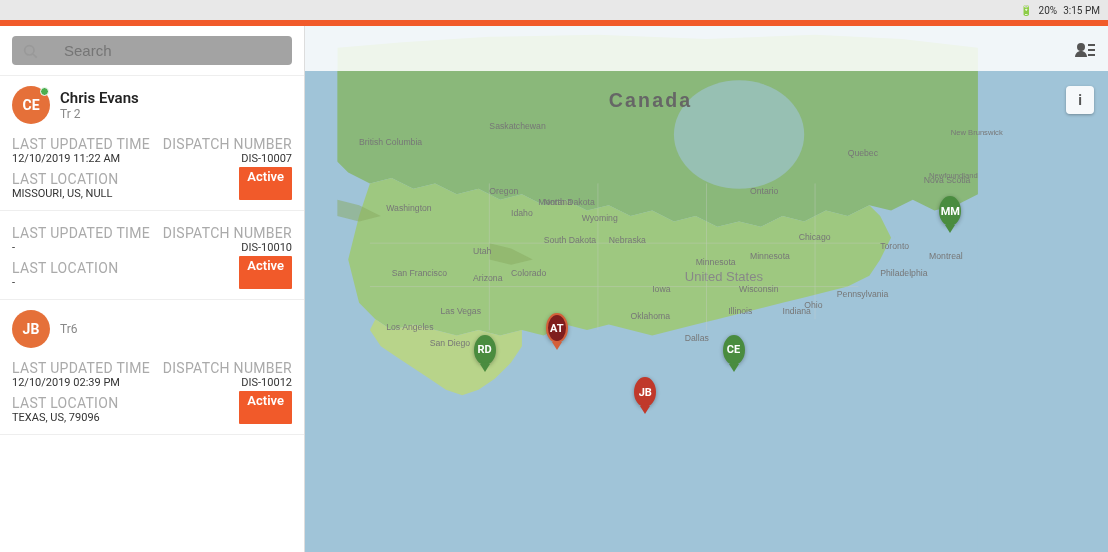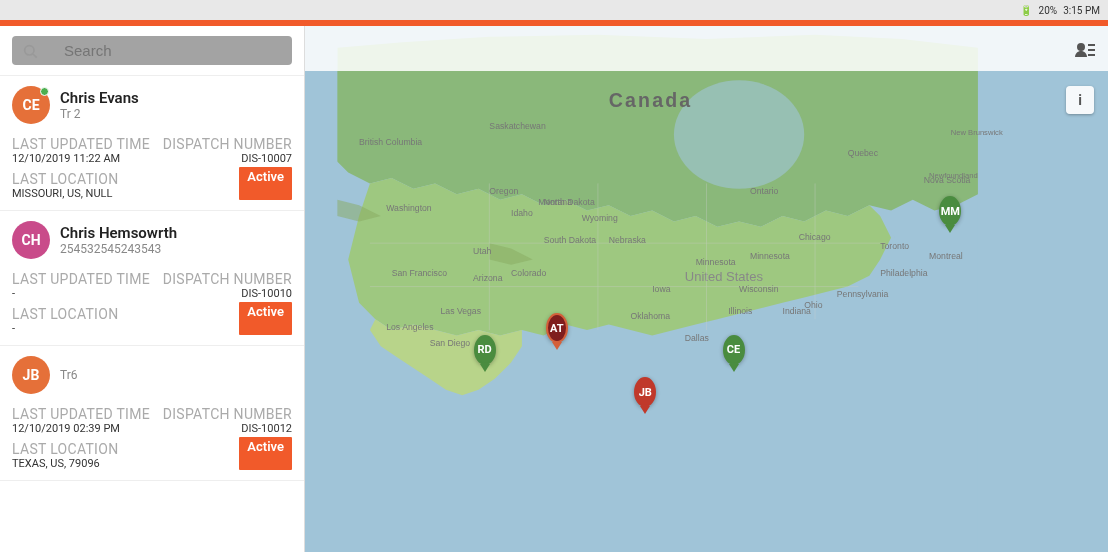--- a/index.html
+++ b/index.html
@@ -288,30 +288,20 @@
     </div>
     <div class="location-row">
       <div>
         <div class="detail-label">LAST LOCATION</div>
         <div class="detail-value">MISSOURI, US, NULL</div>
       </div>
       <div class="active-badge">Active</div>
     </div>
   </div>
         <div class="driver-card">
-    <div class="driver-header">
-      <div class="avatar pink">
-        <span>CH</span>
-
-      </div>
-      <div class="driver-name-block">
-        <div class="driver-name">Chris Hemsowrth</div>
-        <div class="driver-sub">254532545243543</div>
-      </div>
-    </div>
     <div class="driver-details">
       <div class="detail-block">
         <div class="detail-label">LAST UPDATED TIME</div>
         <div class="detail-value">-</div>
       </div>
       <div class="detail-block right">
         <div class="detail-label">DISPATCH NUMBER</div>
         <div class="detail-value">DIS-10010</div>
       </div>
     </div>

